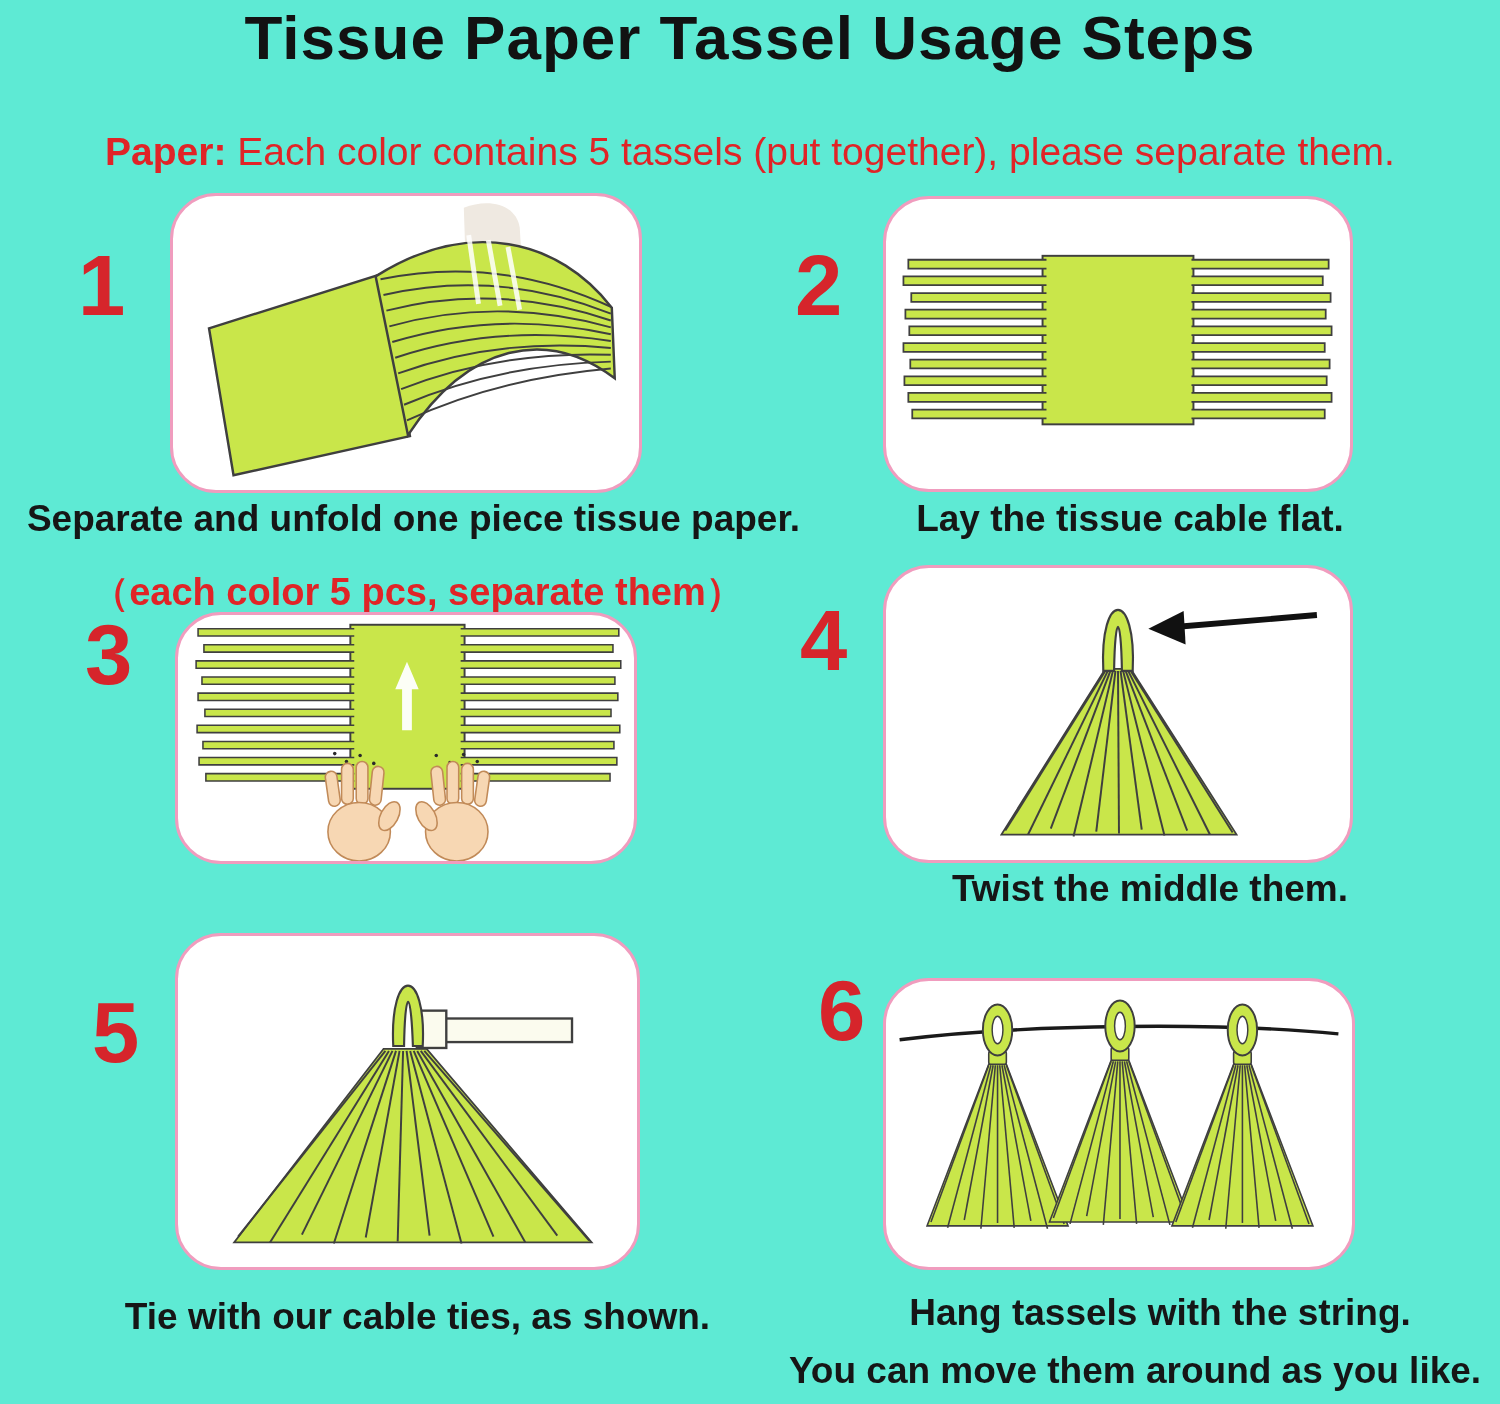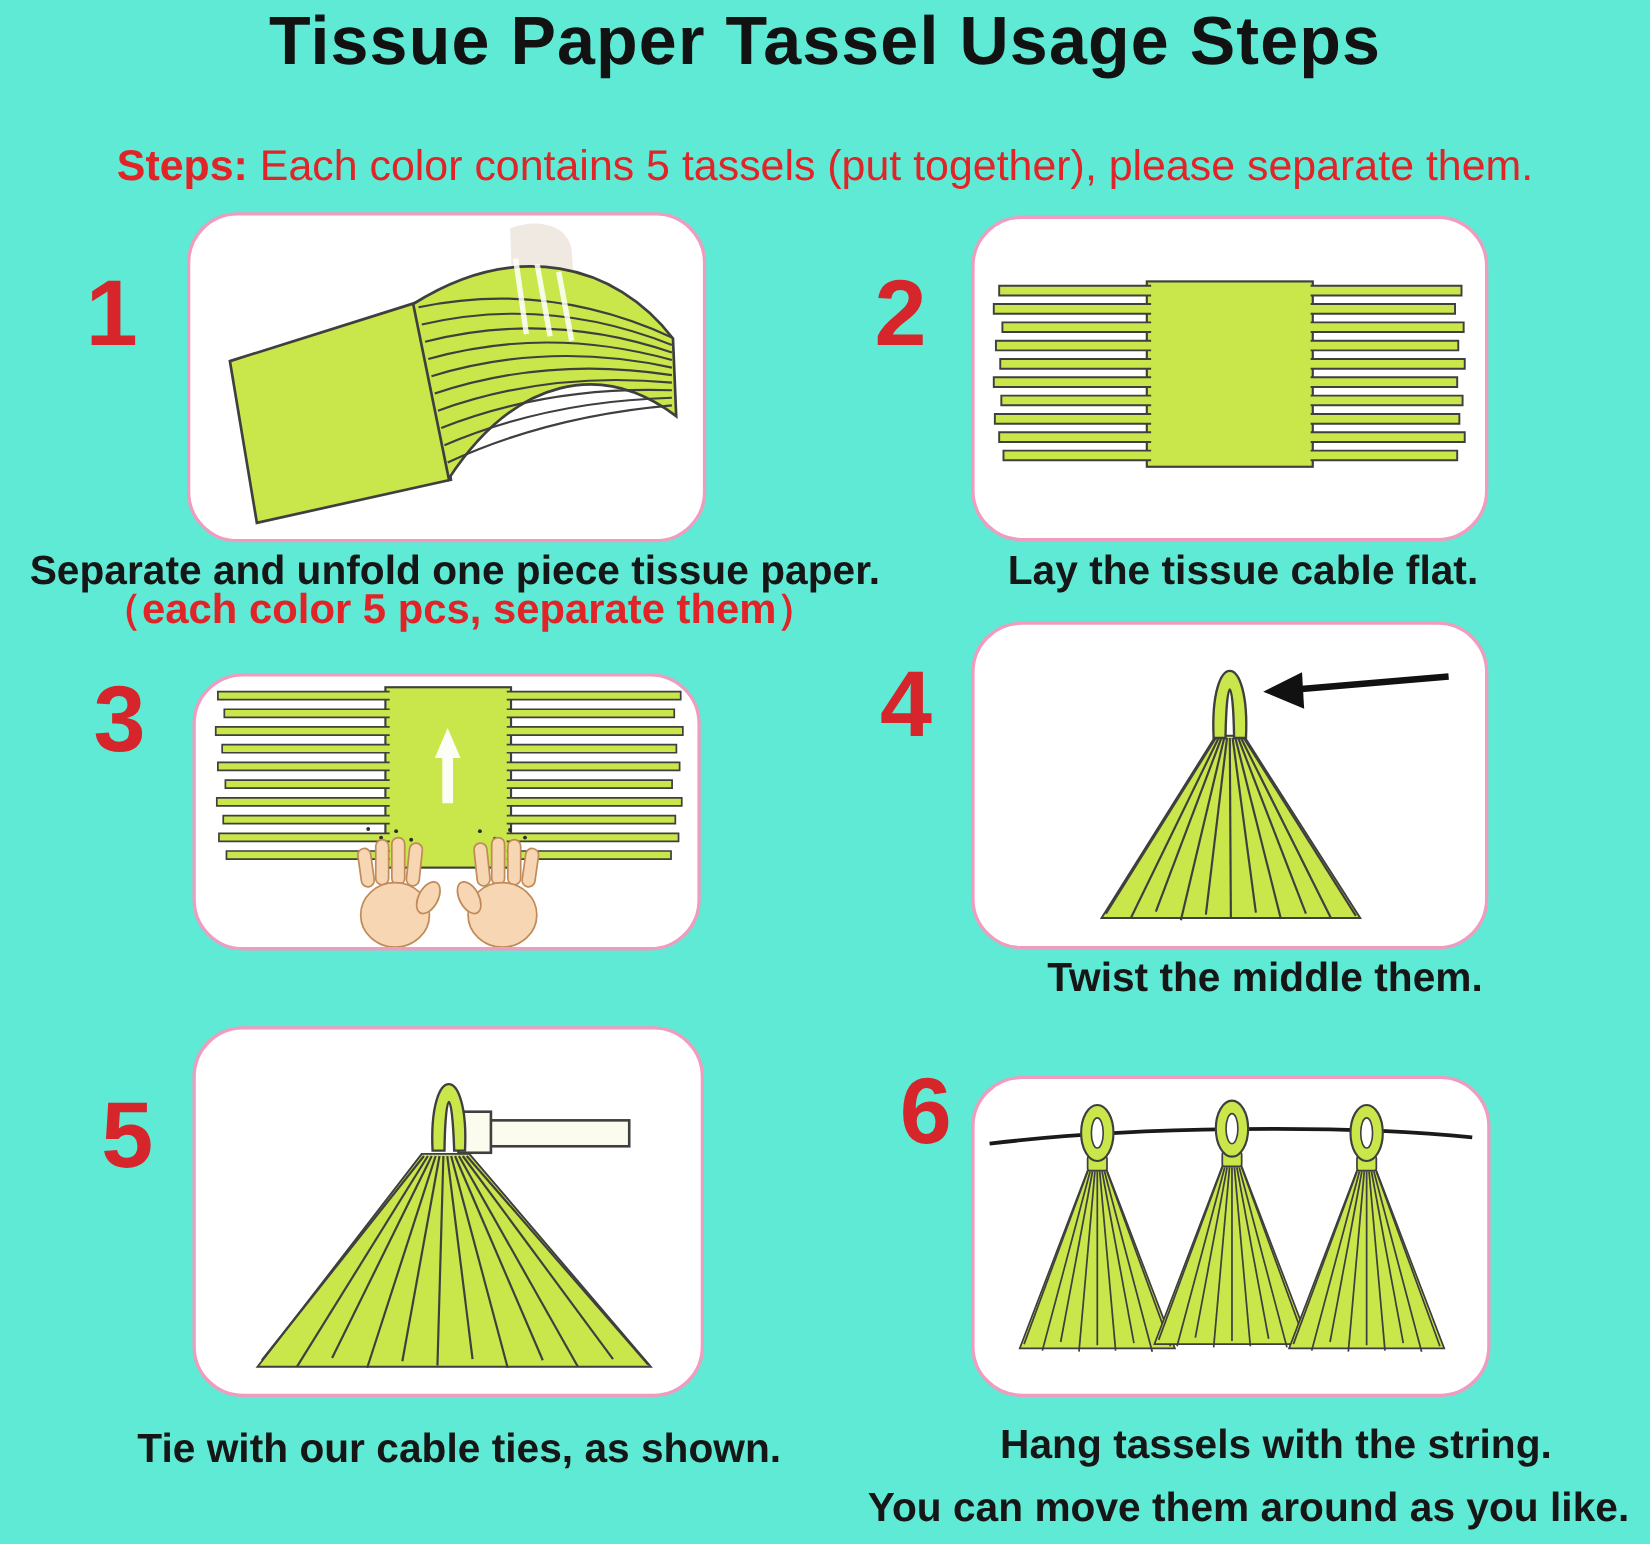--- a/index.html
+++ b/index.html
@@ -17,21 +17,21 @@
   .caption{position:absolute;margin:0;text-align:center;font-size:37px;font-weight:700;color:#161616;}
   .rednote{position:absolute;margin:0;text-align:center;font-size:38px;font-weight:600;color:#e02427;}
 </style>
 </head>
 <body>
 
 <div class="page">
 
   <h1 class="title">Tissue Paper Tassel Usage Steps</h1>
 
-  <p class="notice"><span class="prefix">Steps:</span><span> Each color contains 5 tassels (put together), please separate them.</span></p>
+  <p class="notice"><span class="prefix">Paper:</span><span> Each color contains 5 tassels (put together), please separate them.</span></p>
 
   <div class="stepnum" style="left:78px;top:243px;">1</div>
   <div class="stepbox" style="left:170px;top:193px;width:472px;height:300px;">
     <svg viewBox="0 0 472 300">
       <path d="M295,12 C320,2 348,8 352,32 L356,92 L298,104 Z" fill="#efe9e1"></path>
       <polygon points="35,135 210,80 240,245 60,285" fill="#c9e64a" stroke="#3f3f3f" stroke-width="2.5"></polygon>
       <path d="M205,82 C300,22 392,44 446,114 L449,186 C380,134 300,150 238,244 Z" fill="#c9e64a" stroke="#3f3f3f" stroke-width="2.5"></path>
       <g stroke="#3f3f3f" stroke-width="2" fill="none">
         <path d="M210,85 Q330,60 445,113"></path>
         <path d="M213,101 Q330,74 445,120"></path>
@@ -78,21 +78,21 @@
         <path d="M310,164 h141 v9 h-141"></path>
           <path d="M310,181 h138 v9 h-138"></path>
         <path d="M310,198 h143 v9 h-143"></path>
           <path d="M310,215 h136 v9 h-136"></path>
       </g>
     </svg>
   </div>
 
   <p class="caption" style="left:1px;top:498px;width:825px;">Separate and unfold one piece tissue paper.</p>
   <p class="caption" style="left:850px;top:498px;width:560px;">Lay the tissue cable flat.</p>
-  <p class="rednote" style="left:5px;top:528px;width:825px;">（each color 5 pcs, separate them）</p>
+  <p class="rednote" style="left:5px;top:567px;width:825px;">（each color 5 pcs, separate them）</p>
 
   <div class="stepnum" style="left:85px;top:612px;">3</div>
   <div class="stepbox" style="left:175px;top:612px;width:462px;height:252px;">
     <svg viewBox="0 0 462 252">
       <rect x="174" y="10" width="117" height="168" fill="#c9e64a" stroke="#3f3f3f" stroke-width="2"></rect>
       <g fill="#c9e64a" stroke="#3f3f3f" stroke-width="1.6">
         <path d="M178,14 h-160 v7.5 h160"></path>
           <path d="M178,30.5 h-154 v7.5 h154"></path>
         <path d="M178,47 h-162 v7.5 h162"></path>
           <path d="M178,63.5 h-156 v7.5 h156"></path>

